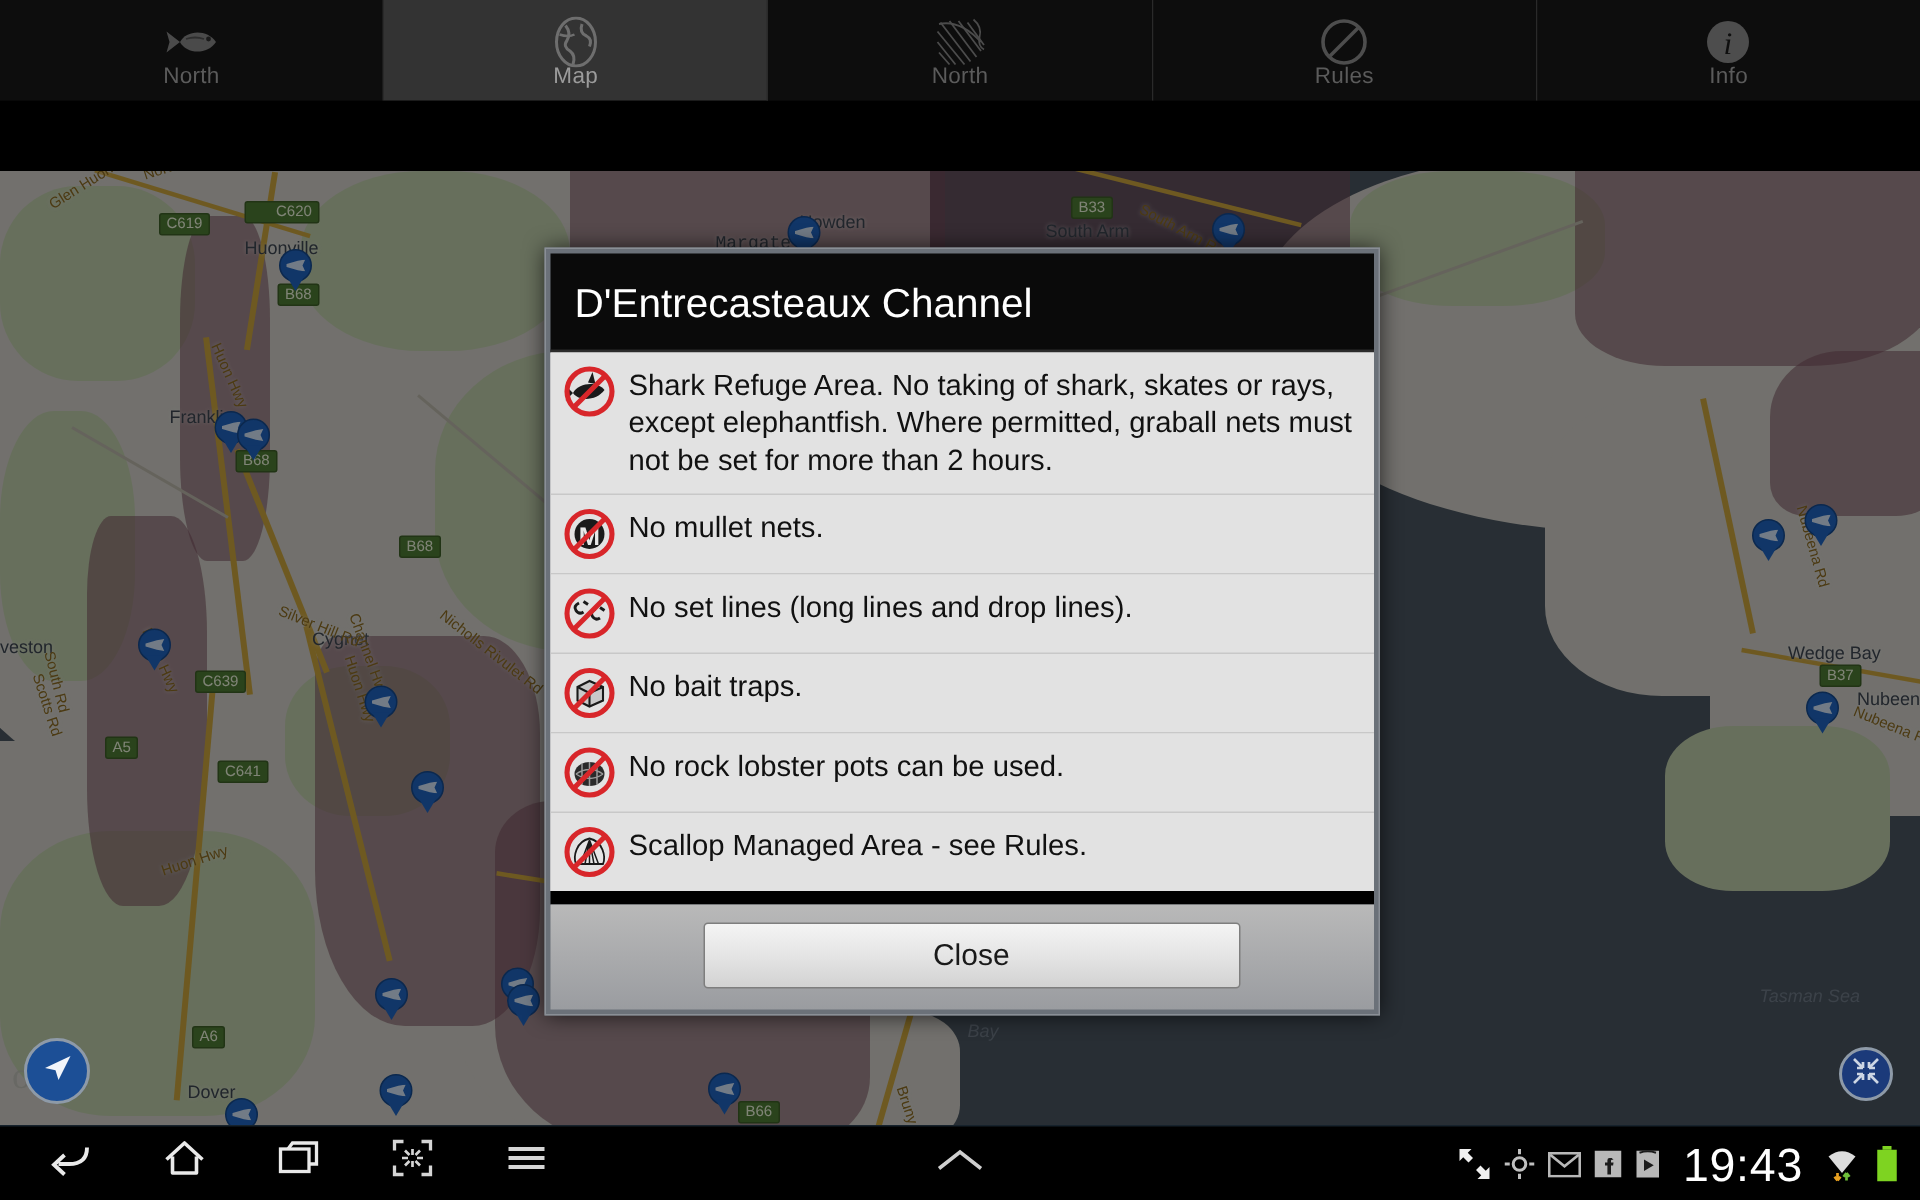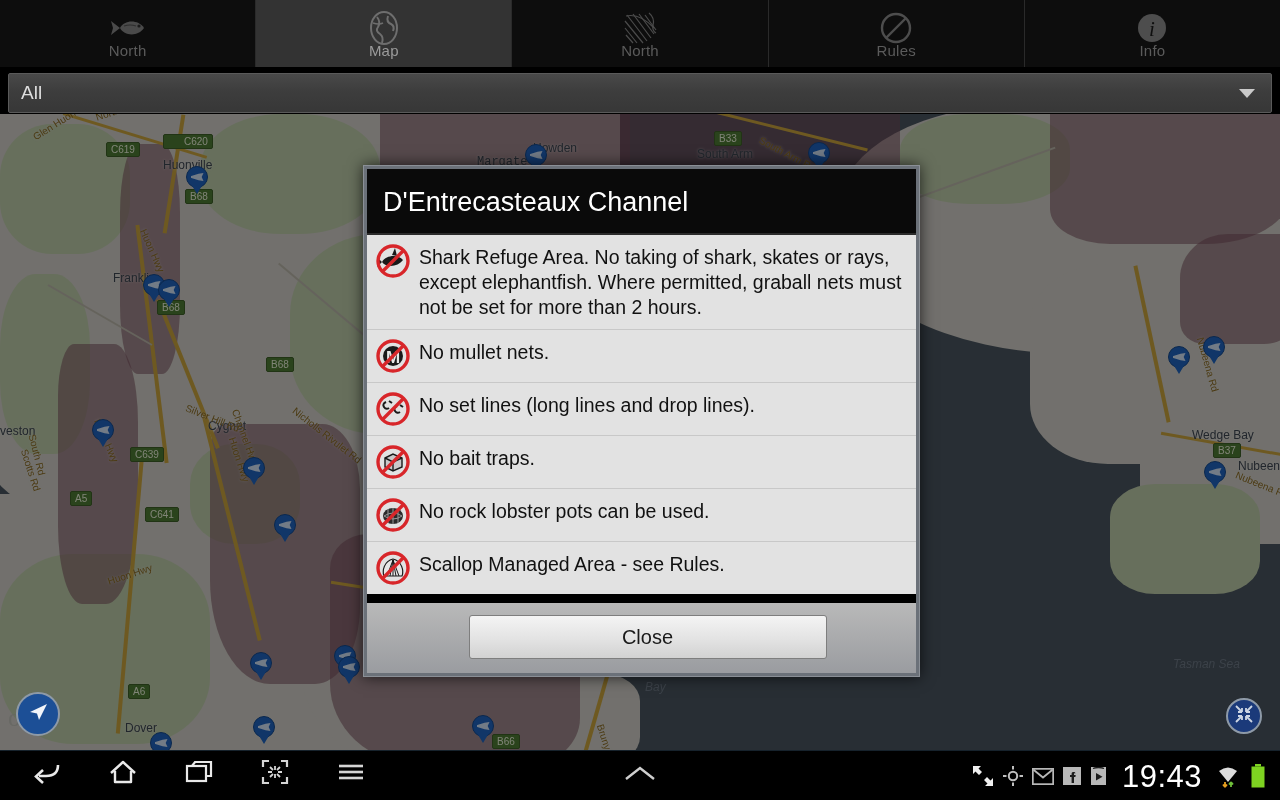--- a/index.html
+++ b/index.html
@@ -213,24 +213,20 @@
       <span class="ticon">
         <svg width="32" height="32" viewBox="0 0 32 32">
           <circle cx="16" cy="16" r="14" fill="#4d4d4d"></circle>
           <text x="16" y="24" text-anchor="middle" font-size="21" font-family="Liberation Serif, serif" font-style="italic" fill="#0f0f0f">i</text>
         </svg>
       </span>
       <span class="tlabel">Info</span>
     </div>
   </div>
 
-  <div class="spinner">
-    <span class="sval">All</span>
-    <span class="caret"></span>
-  </div>
 
   <div class="mapwrap">
     <div class="mapinner">
 
       <div class="sea" style="left:0;top:0;width:1280px;height:636px;"></div>
 
       <div class="land" style="left:-20px;top:-10px;width:640px;height:420px;
            border-radius:0 0 40% 20%;"></div>
       <div class="land" style="left:-20px;top:380px;width:380px;height:270px;
            border-radius:0 30% 0 0;"></div>

